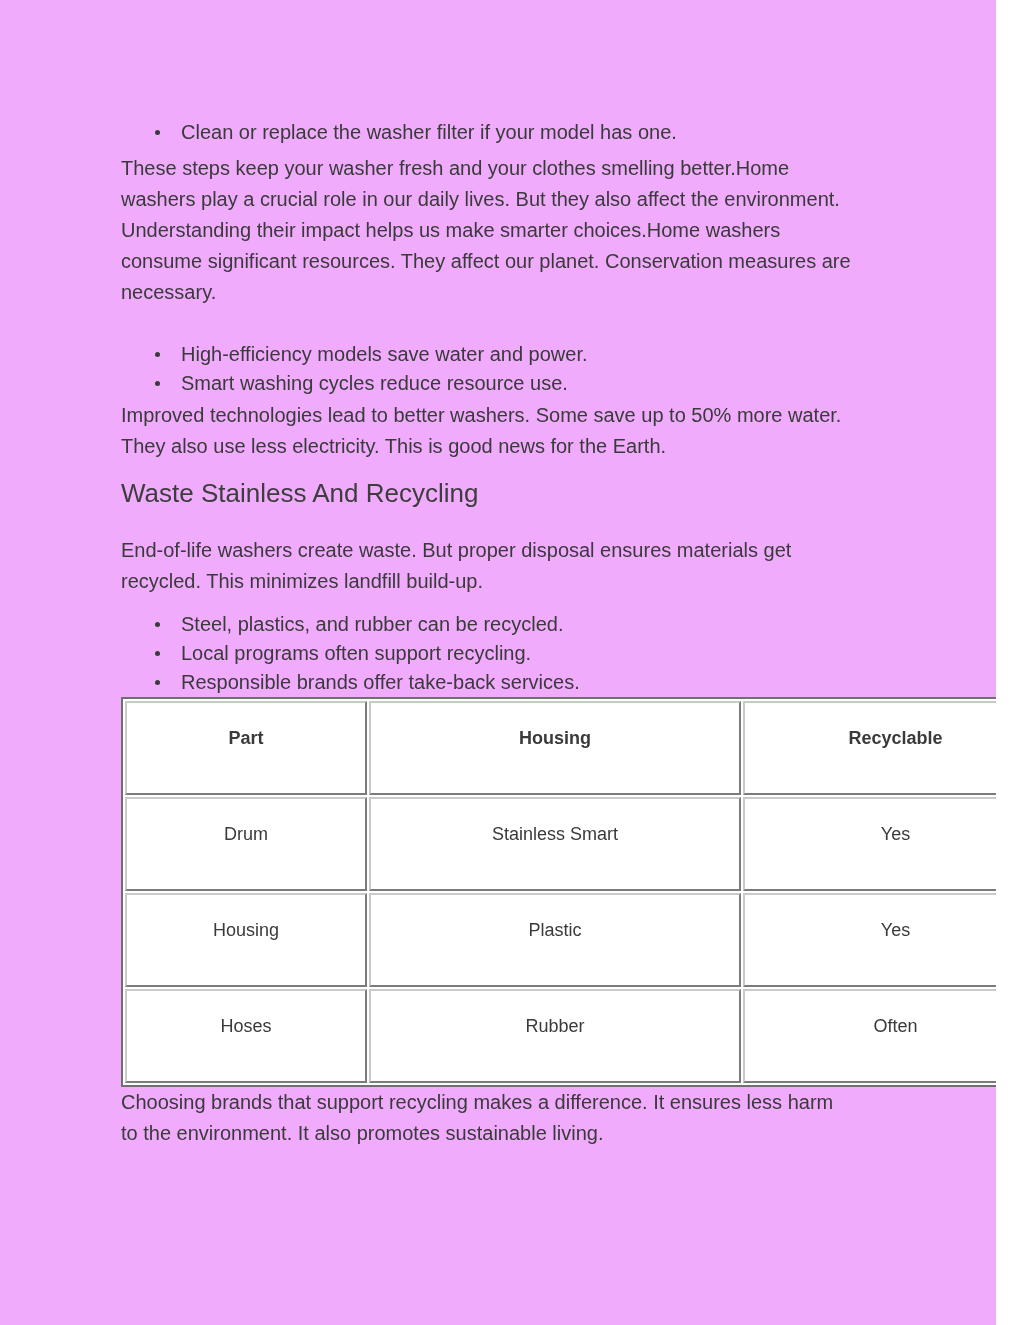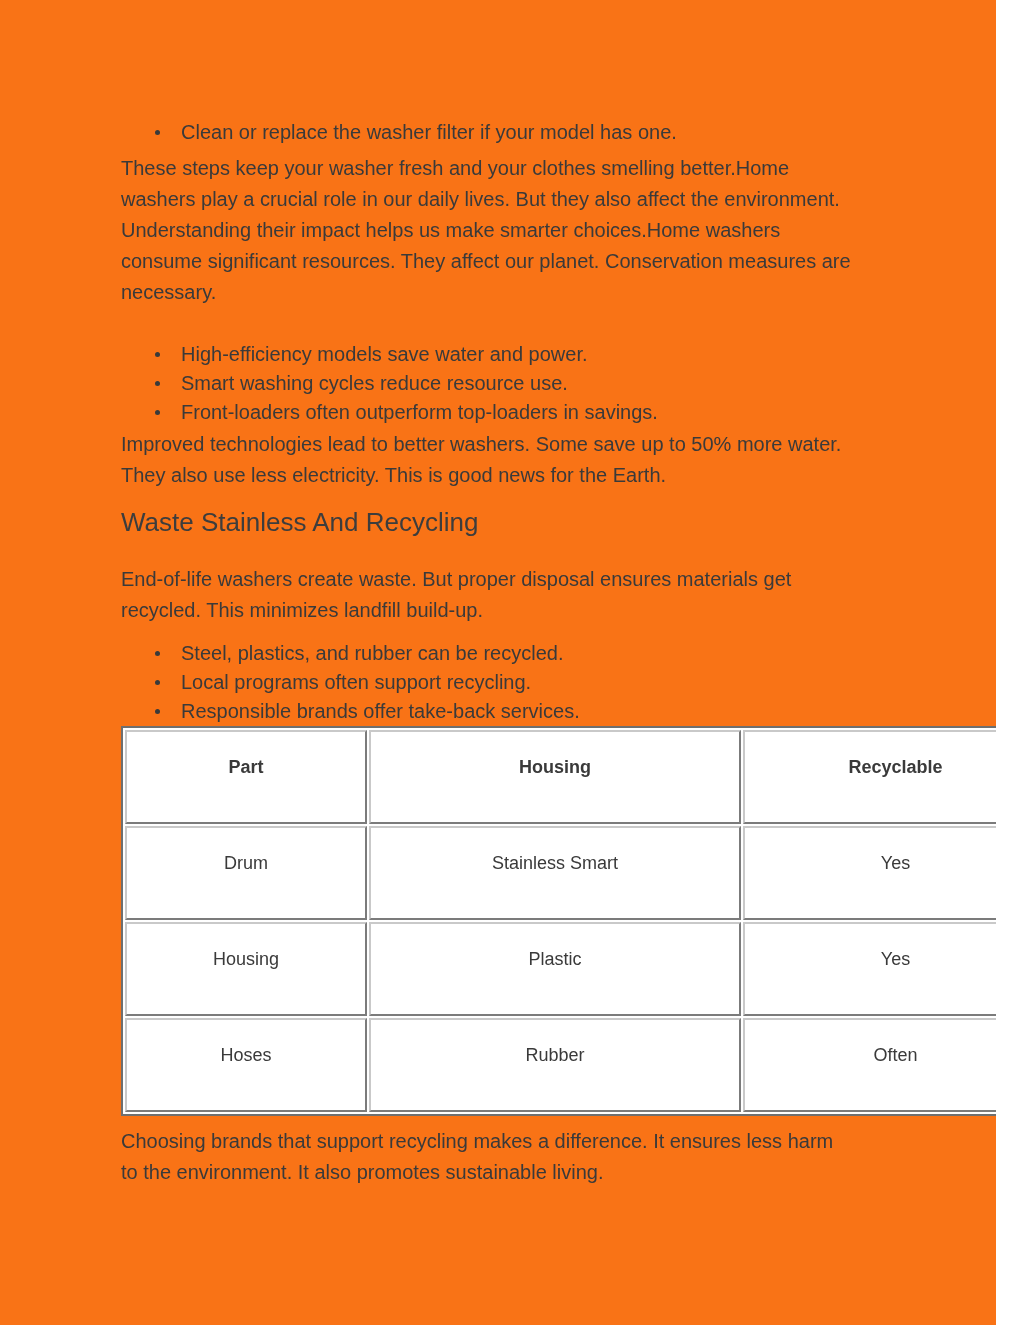--- a/index.html
+++ b/index.html
@@ -1,18 +1,18 @@
 <!DOCTYPE html>
 <html><head>
 <meta charset="utf-8">
 <style>
   html, body { margin: 0; padding: 0; background: #ffffff; }
   .page {
     width: 996px; height: 1325px; overflow: hidden; position: relative;
-    background: #f97316; color: #3a3a3a;
+    background: #f0abfc; color: #3a3a3a;
     font-family: "Liberation Sans", "DejaVu Sans", sans-serif;
   }
   .content { padding: 118px 0 0 121px; }
 
   p {
     margin: 0; width: 900px;
     font-size: 20px; line-height: 31px;
     white-space: pre-line; 
   }
   ul { list-style: none; margin: 0; padding: 0; width: 900px; }
@@ -45,42 +45,41 @@
   .recycle-table th, .recycle-table td {
     border: 2px solid;
     border-color: #c9c9c9 #7b7b7b #7b7b7b #c9c9c9; 
     text-align: center; vertical-align: top;
     padding: 22px 6px 42px;
     font-size: 18px; line-height: 26px; color: #3a3a3a;
     overflow: hidden;
   }
   .recycle-table th { font-weight: 700; }
 
-  .para-brands { margin-top: 10px; }
+  .para-brands { margin-top: 0; }
 </style>
 </head>
 <body>
 
 <div class="page">
   <div class="content">
 
     <ul class="list-washer-care">
       <li>Clean or replace the washer filter if your model has one.</li>
     </ul>
 
     <p class="para-steps">These steps keep your washer fresh and your clothes smelling better.Home
 washers play a crucial role in our daily lives. But they also affect the environment.
 Understanding their impact helps us make smarter choices.Home washers
 consume significant resources. They affect our planet. Conservation measures are
 necessary.</p>
 
     <ul class="list-efficiency">
       <li>High-efficiency models save water and power.</li>
       <li>Smart washing cycles reduce resource use.</li>
-      <li>Front-loaders often outperform top-loaders in savings.</li>
     </ul>
 
     <p class="para-tech">Improved technologies lead to better washers. Some save up to 50% more water.
 They also use less electricity. This is good news for the Earth.</p>
 
     <h2 class="section-heading">Waste Stainless And Recycling</h2>
 
     <p class="para-endoflife">End-of-life washers create waste. But proper disposal ensures materials get
 recycled. This minimizes landfill build-up.</p>
 

